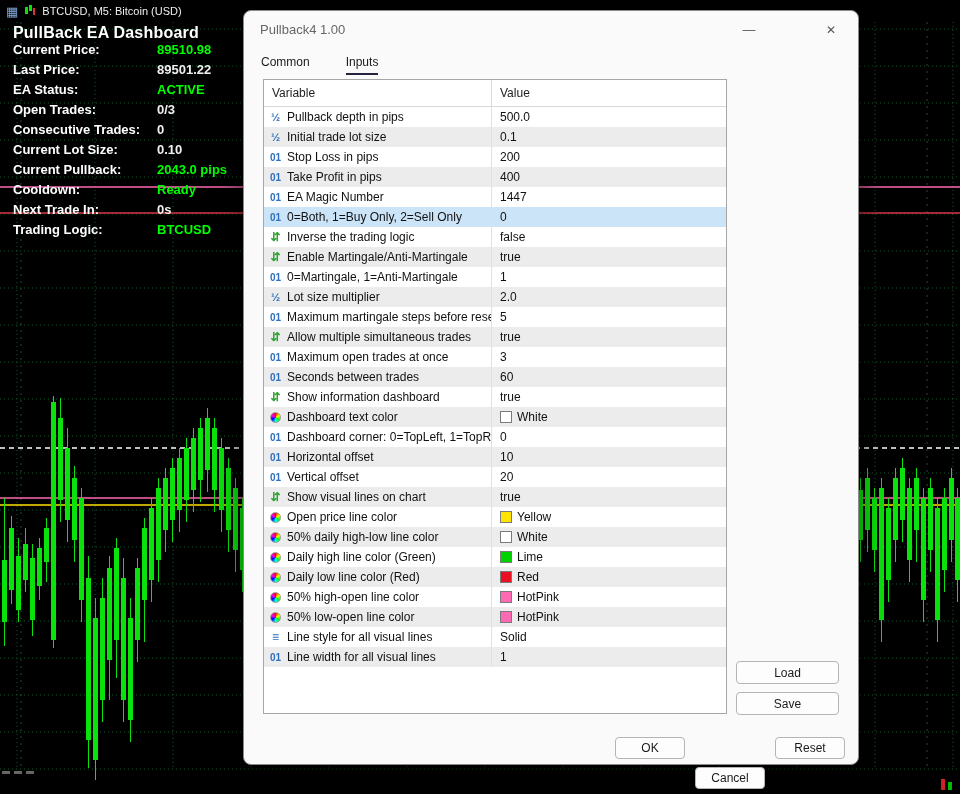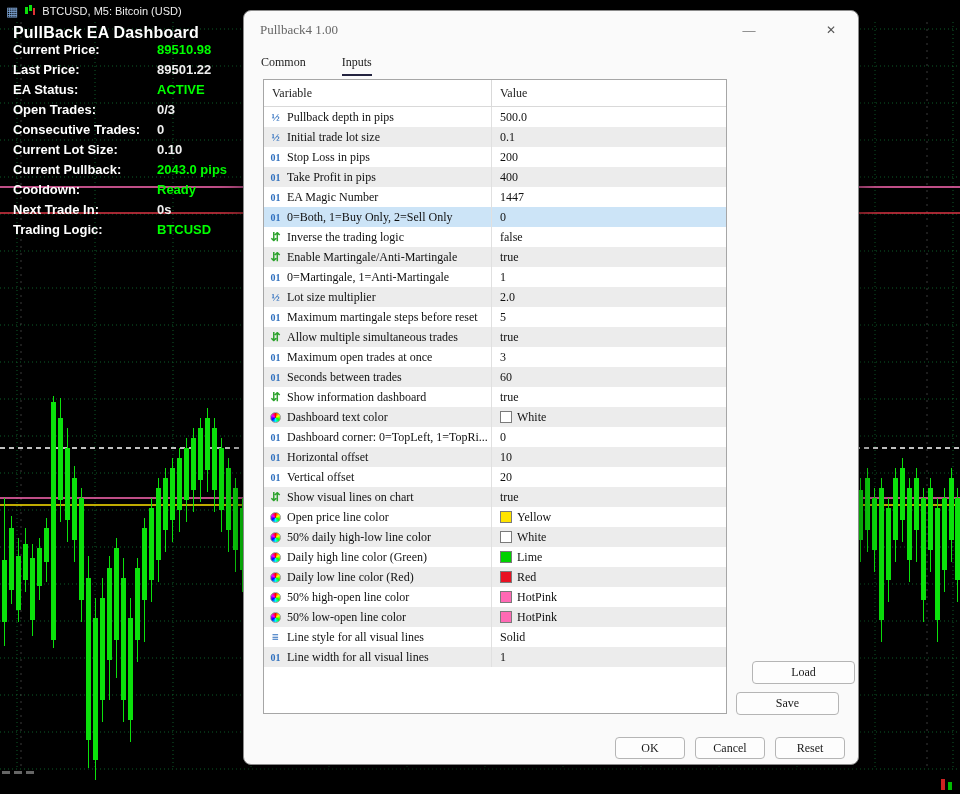--- a/index.html
+++ b/index.html
@@ -14,21 +14,21 @@
   .tb-candles{display:inline-block;}
 
   
   .dash{position:absolute;left:13px;top:24px;color:#fff;z-index:3;}
   .dash-title{font-size:16px;font-weight:700;margin-bottom:0;letter-spacing:.2px;}
   .dash-row{display:flex;height:20px;font-size:13px;font-weight:600;}
   .dash-label{width:144px;}
 
   
   .dialog{position:absolute;left:243px;top:10px;width:614px;height:753px;background:#fafafa;
-          border:1px solid #8a8a8a;border-radius:8px;box-shadow:0 10px 28px rgba(0,0,0,.6);z-index:5;font-family:Liberation Serif, serif;}
+          border:1px solid #8a8a8a;border-radius:8px;box-shadow:0 10px 28px rgba(0,0,0,.6);z-index:5;}
   .dlg-title{position:absolute;left:16px;top:11px;font-size:13px;color:#666;}
   .win-btn{position:absolute;top:9px;width:22px;height:20px;text-align:center;line-height:20px;
            color:#555;font-size:13px;cursor:pointer;}
   .win-btn.min{right:98px;}
   .win-btn.close{right:16px;font-size:12px;}
 
   .tabs{position:absolute;top:44px;left:17px;display:flex;gap:36px;font-size:12px;color:#1a1a1a;}
   .tab{padding-bottom:4px;cursor:pointer;}
   .tab.active{border-bottom:2px solid #23233f;}
 
@@ -51,24 +51,24 @@
   .ticon.num{color:#2e6fbe;font-size:10px;letter-spacing:0;}
   .ticon.bool{color:#2da32d;font-size:12px;}
   .ticon.lines{color:#2e6fbe;font-size:12px;}
   .wheel{width:11px;height:11px;border-radius:50%;flex:none;margin-left:2px;margin-right:2px;
          border:1px solid #999;box-sizing:border-box;
          background:conic-gradient(#f00,#ff0,#0f0,#0ff,#00f,#f0f,#f00);}
   .swatch{width:12px;height:12px;border:1px solid #7a7a7a;box-sizing:border-box;flex:none;}
 
   .btn{position:absolute;font-family:inherit;font-size:12px;color:#1a1a1a;background:#fdfdfd;
        border:1px solid #b5b5b5;border-radius:4px;cursor:pointer;padding:0;}
-  #btn-load{left:508px;top:650px;width:103px;height:23px;}
+  #btn-load{left:492px;top:650px;width:103px;height:23px;}
   #btn-save{left:492px;top:681px;width:103px;height:23px;}
   #btn-ok{left:371px;top:726px;width:70px;height:22px;}
-  #btn-cancel{left:451px;top:726px;width:70px;height:22px;}
+  #btn-cancel{left:451px;top:756px;width:70px;height:22px;}
   #btn-reset{left:531px;top:726px;width:70px;height:22px;}
 </style>
 </head>
 <body>
 
 <div class="screen">
 
   <svg id="chart" width="960" height="794">
       <rect x="0" y="0" width="960" height="794" fill="#000000"></rect>
       <line x1="17" y1="22" x2="17" y2="770" stroke="#0d5c28" stroke-width="1" stroke-dasharray="1 3"></line>

